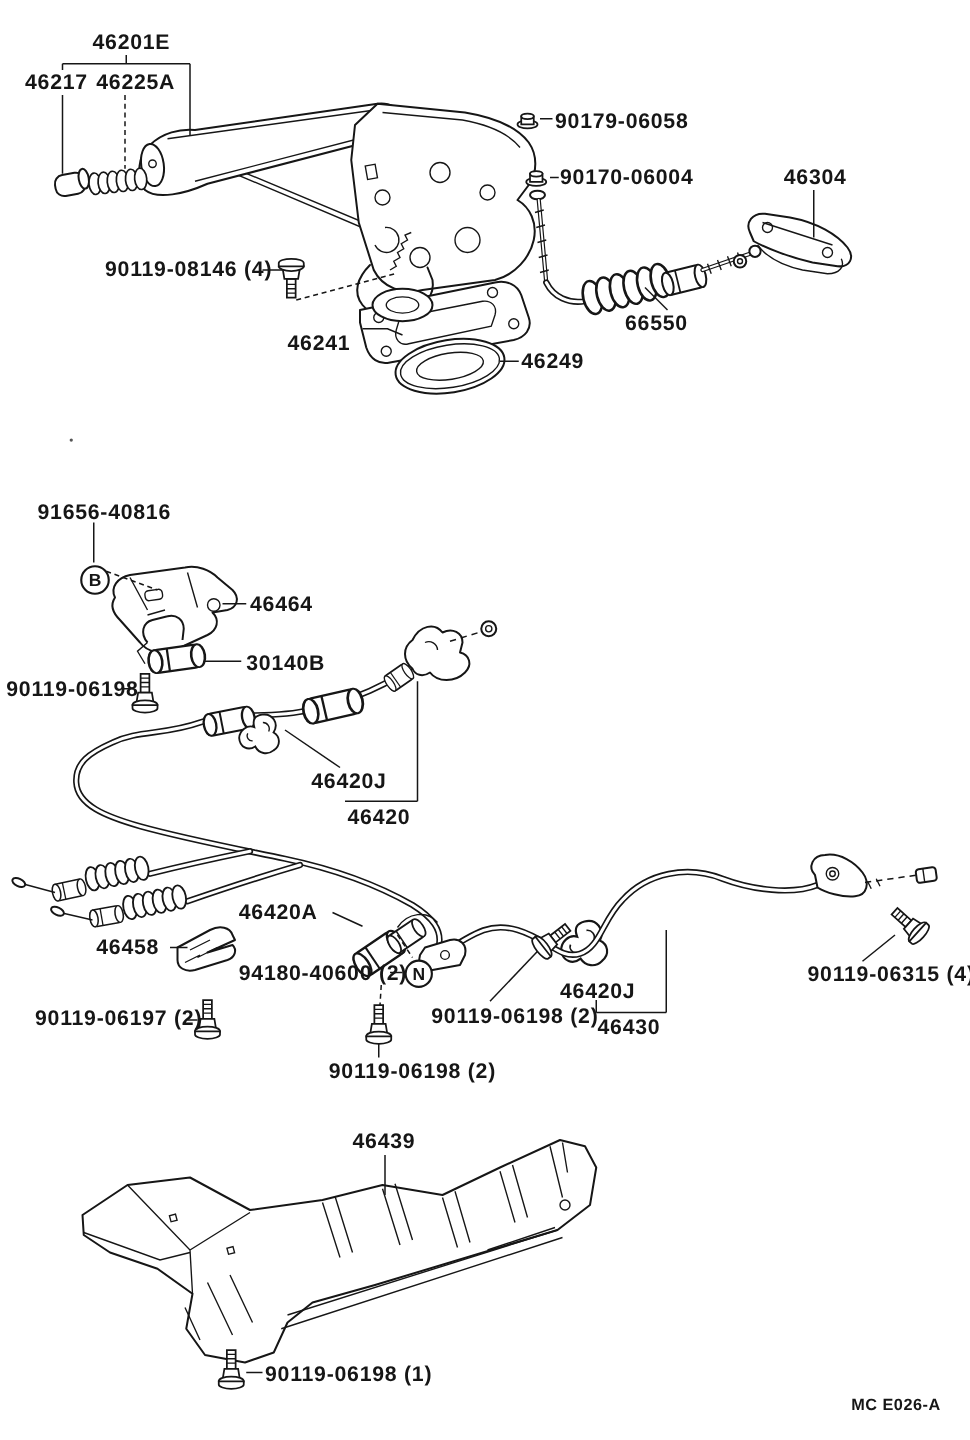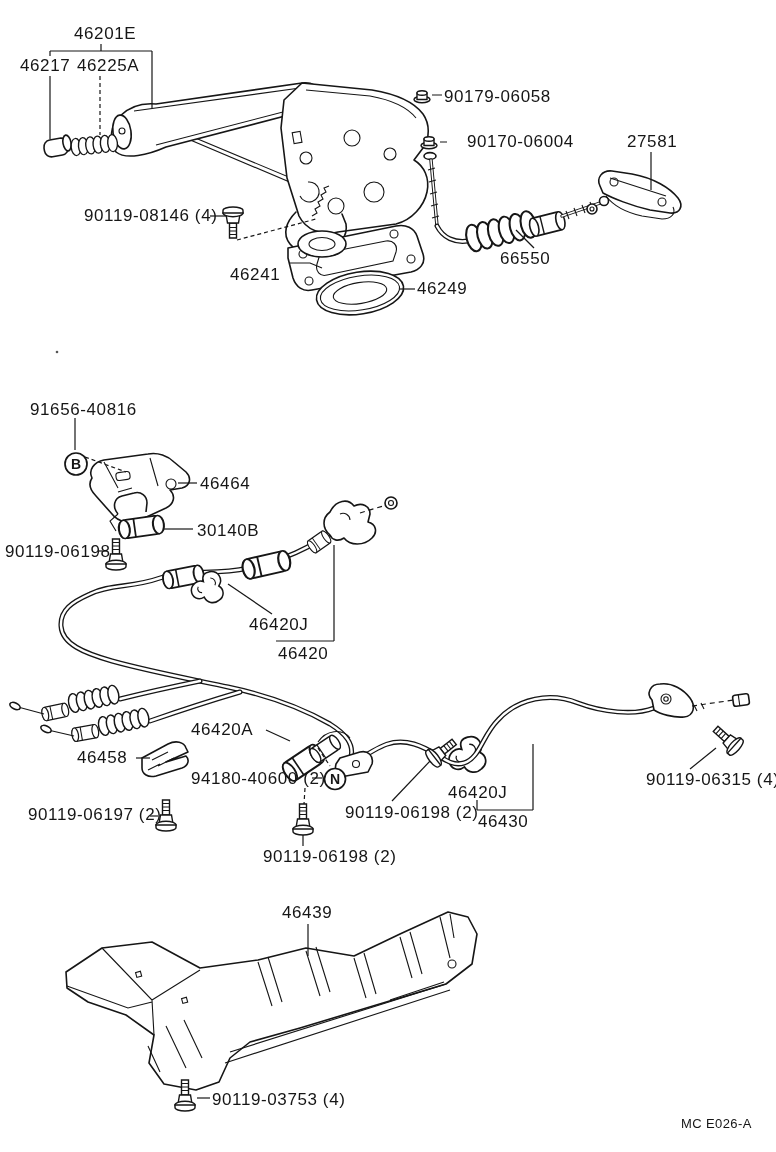--- a/index.html
+++ b/index.html
@@ -1,19 +1,19 @@
 <!DOCTYPE html>
 <html><head>
 <meta charset="utf-8">
 <style>
   html,body{margin:0;padding:0;background:#fff;}
   .stage{position:relative;width:776px;height:1152px;background:#fff;overflow:hidden;
          font-family:"Liberation Sans",sans-serif;}
   .stage svg{position:absolute;left:0;top:0;}
-  .lbl{position:absolute;font-weight:400;font-size:17px;line-height:1.1;color:#161616;
+  .lbl{position:absolute;font-weight:700;font-size:17px;line-height:1.1;color:#161616;
        white-space:nowrap;letter-spacing:.6px;}
   .code{font-size:13px;letter-spacing:.4px;}
   
   .ol{stroke:#161616;stroke-width:1.6;fill:none;stroke-linejoin:round;stroke-linecap:round;}
   .olf{stroke:#161616;stroke-width:1.6;fill:#fff;stroke-linejoin:round;}
   .thin{stroke:#161616;stroke-width:1.1;fill:none;}
   .ld{stroke:#161616;stroke-width:1.2;fill:none;}
   .dash{stroke-dasharray:5 4;}
   .dash2{stroke-dasharray:4 3;}
   .tubeO{stroke:#161616;stroke-width:5;fill:none;stroke-linecap:round;}
@@ -280,38 +280,38 @@
   <g class="mk">
     <circle class="mkc" cx="335" cy="779" r="10.5"></circle>
     <text class="mkt" x="335" y="784">N</text>
   </g>
 </svg>
 
 <div class="lbl" style="left:74px;top:25px">46201E</div>
 <div class="lbl" style="left:20px;top:57px">46217</div>
 <div class="lbl" style="left:77px;top:57px">46225A</div>
 <div class="lbl" style="left:444px;top:88px">90179-06058</div>
-<div class="lbl" style="left:467px;top:133px">90170-06004</div>
-<div class="lbl" style="left:627px;top:133px">27581</div>
+<div class="lbl" style="left:448px;top:133px">90170-06004</div>
+<div class="lbl" style="left:627px;top:133px">46304</div>
 <div class="lbl" style="left:84px;top:207px">90119-08146 (4)</div>
 <div class="lbl" style="left:230px;top:266px">46241</div>
 <div class="lbl" style="left:500px;top:250px">66550</div>
 <div class="lbl" style="left:417px;top:280px">46249</div>
 <div class="lbl" style="left:30px;top:401px">91656-40816</div>
 <div class="lbl" style="left:200px;top:475px">46464</div>
 <div class="lbl" style="left:197px;top:522px">30140B</div>
 <div class="lbl" style="left:5px;top:543px">90119-06198</div>
 <div class="lbl" style="left:249px;top:616px">46420J</div>
 <div class="lbl" style="left:278px;top:645px">46420</div>
 <div class="lbl" style="left:191px;top:721px">46420A</div>
 <div class="lbl" style="left:77px;top:749px">46458</div>
 <div class="lbl" style="left:191px;top:770px">94180-40600 (2)</div>
 <div class="lbl" style="left:28px;top:806px">90119-06197 (2)</div>
 <div class="lbl" style="left:345px;top:804px">90119-06198 (2)</div>
 <div class="lbl" style="left:448px;top:784px">46420J</div>
 <div class="lbl" style="left:478px;top:813px">46430</div>
 <div class="lbl" style="left:646px;top:771px">90119-06315 (4)</div>
 <div class="lbl" style="left:263px;top:848px">90119-06198 (2)</div>
 <div class="lbl" style="left:282px;top:904px">46439</div>
-<div class="lbl" style="left:212px;top:1091px">90119-03753 (4)</div>
+<div class="lbl" style="left:212px;top:1091px">90119-06198 (1)</div>
 <div class="lbl code" style="left:681px;top:1117px">MC E026-A</div>
 
 </div>
 
 </body></html>

